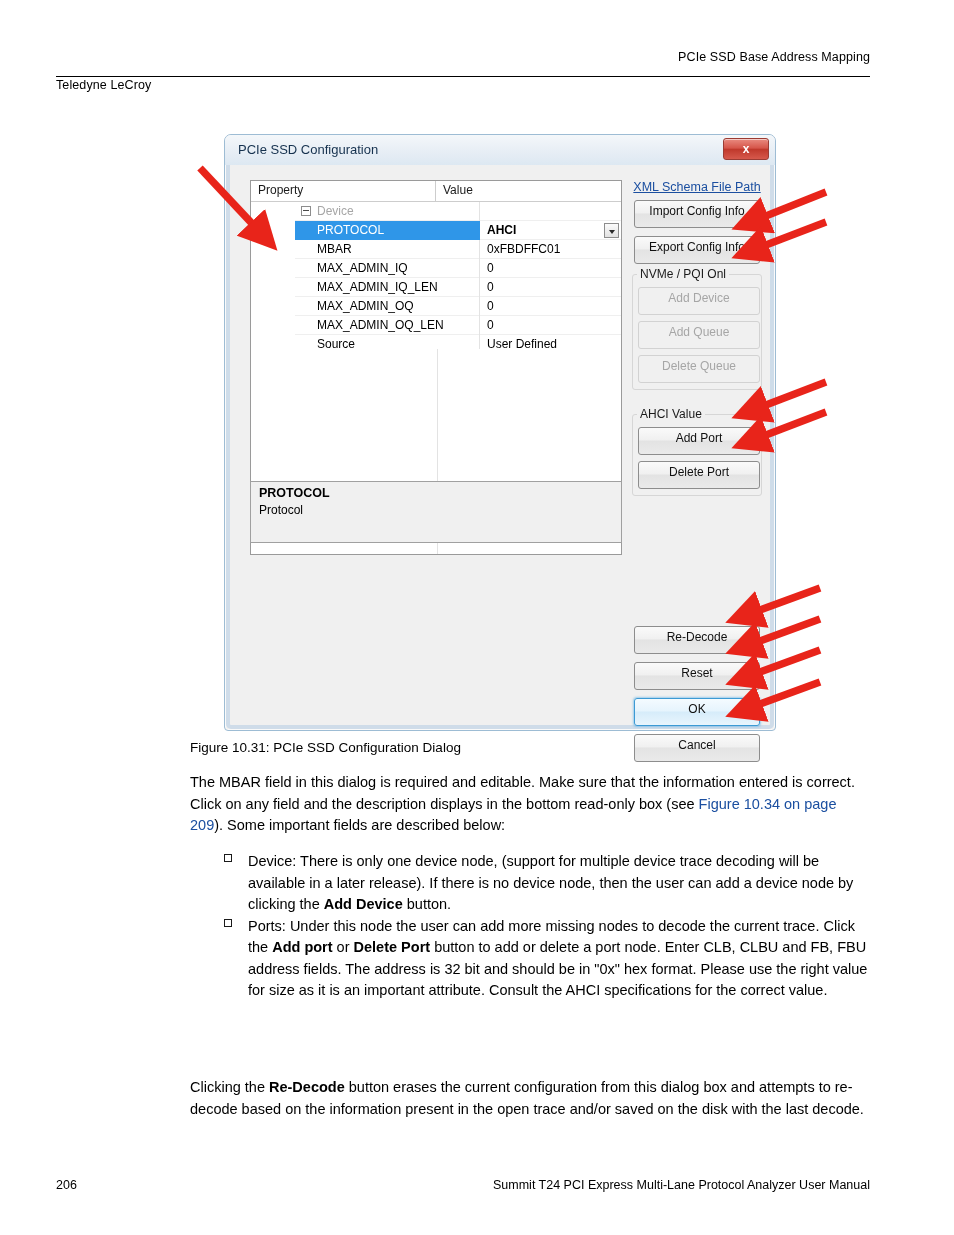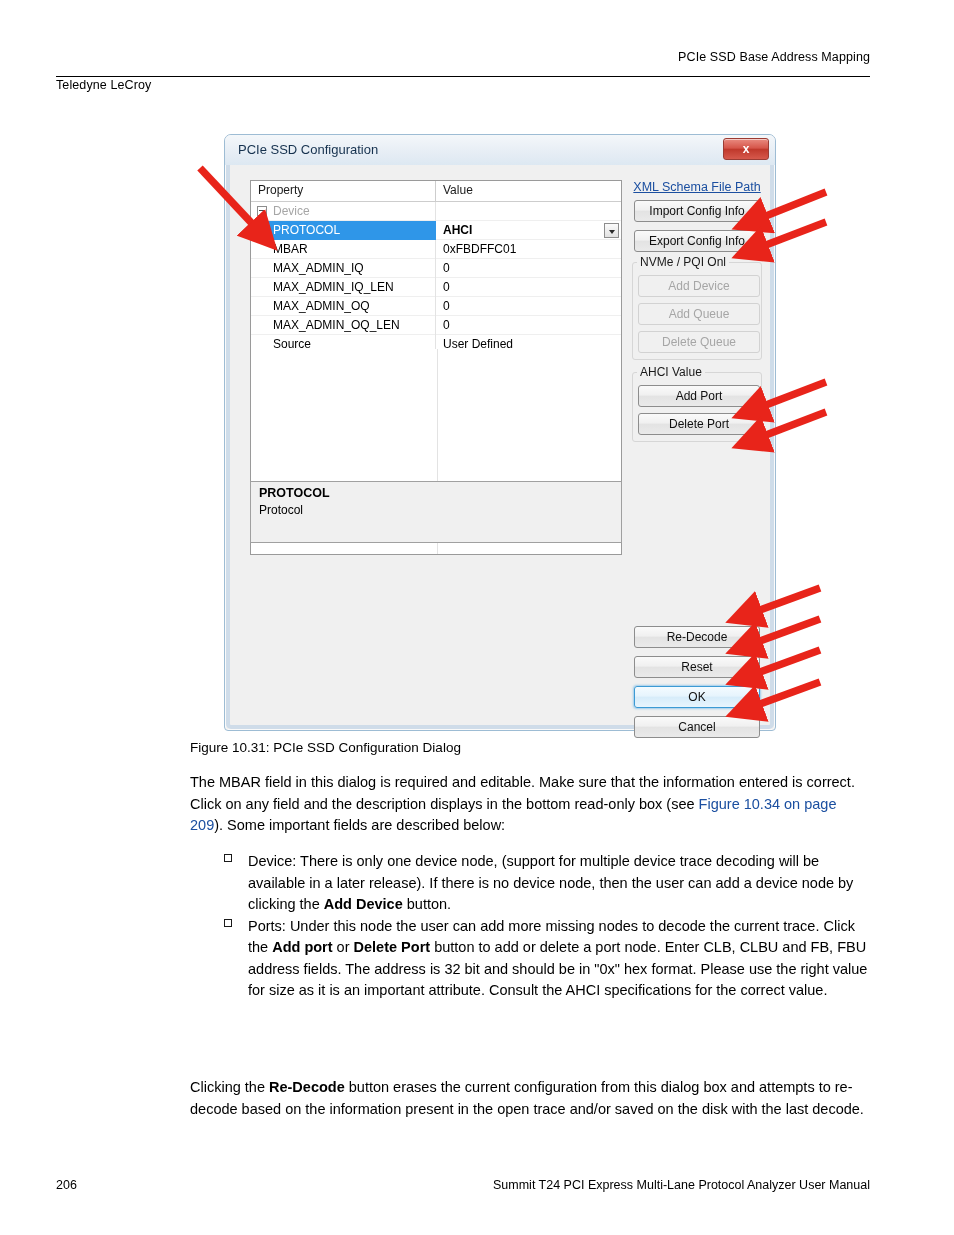--- a/index.html
+++ b/index.html
@@ -144,20 +144,21 @@
   }
   .pg-h.col-prop { width: 185px; border-right: 1px solid #cdcdcd; }
   .pg-h.col-val  { flex: 1; }
 
   .pg-row {
     display: flex;
     height: 19px;
     align-items: center;
     border-bottom: 1px solid #efefef;
     box-sizing: border-box;
+    margin-left: 44px;
   }
   .pg-row .c-prop {
     width: 185px;
     font-size: 12px;
     padding-left: 7px;
     box-sizing: border-box;
     height: 19px;
     line-height: 19px;
     border-right: 1px solid #e3e3e3;
     white-space: nowrap;
@@ -293,21 +294,21 @@
     color: #1b4fa0;
     text-decoration: underline;
     text-align: center;
     margin-bottom: 6px;
     cursor: pointer;
     white-space: nowrap;
   }
   .btn {
     display: block;
     width: 126px;
-    height: 22px;
+    height: 28px;
     margin: 0 auto 8px auto;
     background: linear-gradient(to bottom,#fafafa 0%,#f0f0f0 46%,#e3e3e3 50%,#eaeaea 100%);
     border: 1px solid #8d8d8d;
     border-radius: 3px;
     font-size: 12px;
     font-family: "Liberation Sans", sans-serif;
     color: #101010;
     text-align: center;
     line-height: 20px;
     box-sizing: border-box;
@@ -321,21 +322,21 @@
   .btn.default {
     border: 1px solid #3c9ad4;
     box-shadow: 0 0 2px 1px rgba(90,175,230,0.55);
     background: linear-gradient(to bottom,#f4fbff 0%,#e6f4fd 46%,#d6ecfa 50%,#e8f5fd 100%);
   }
 
   .fieldset {
     position: relative;
     border: 1px solid #d6d6d6;
     border-radius: 3px;
-    margin: 10px 0 12px 0;
+    margin: 10px 0 24px 0;
     padding: 12px 0 6px 4px;
   }
   .fieldset > legend.fs-label {
     position: absolute;
     left: 4px;
     top: -8px;
     background: #f0f0f0;
     padding: 0 3px;
     font-size: 12px;
     color: #1a1a1a;

